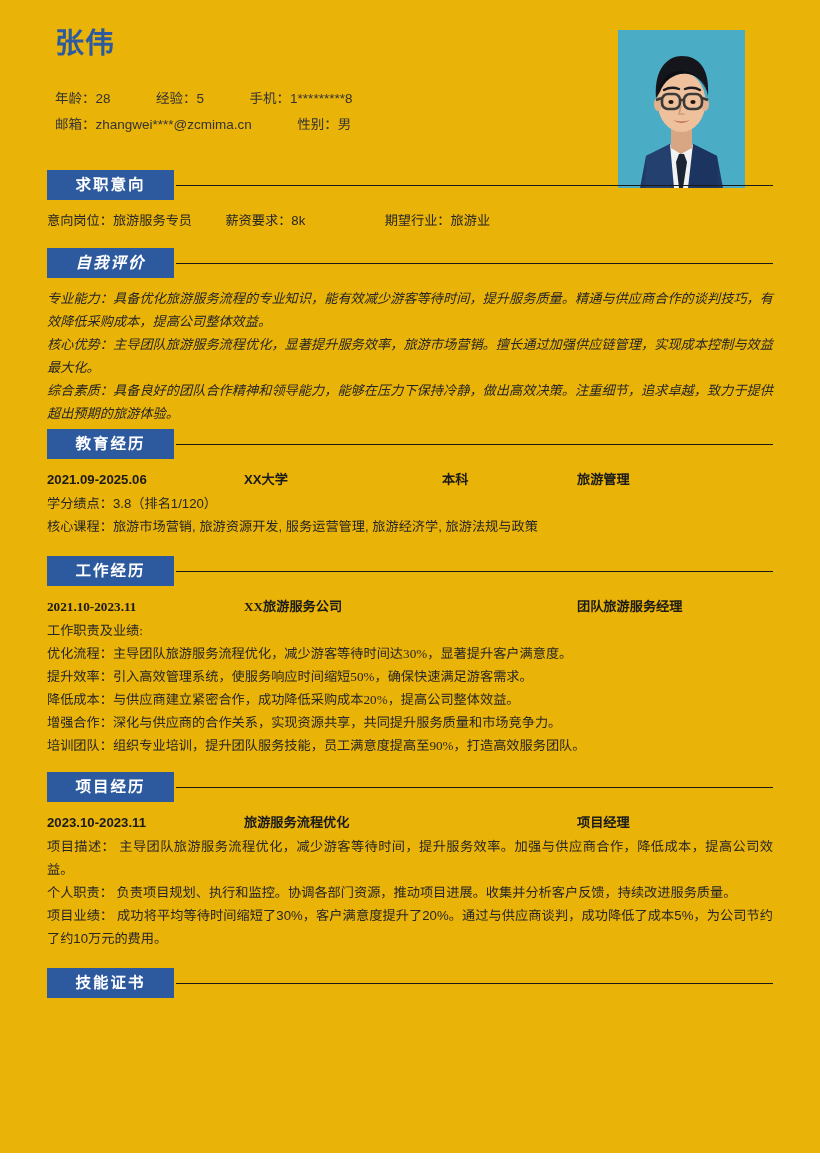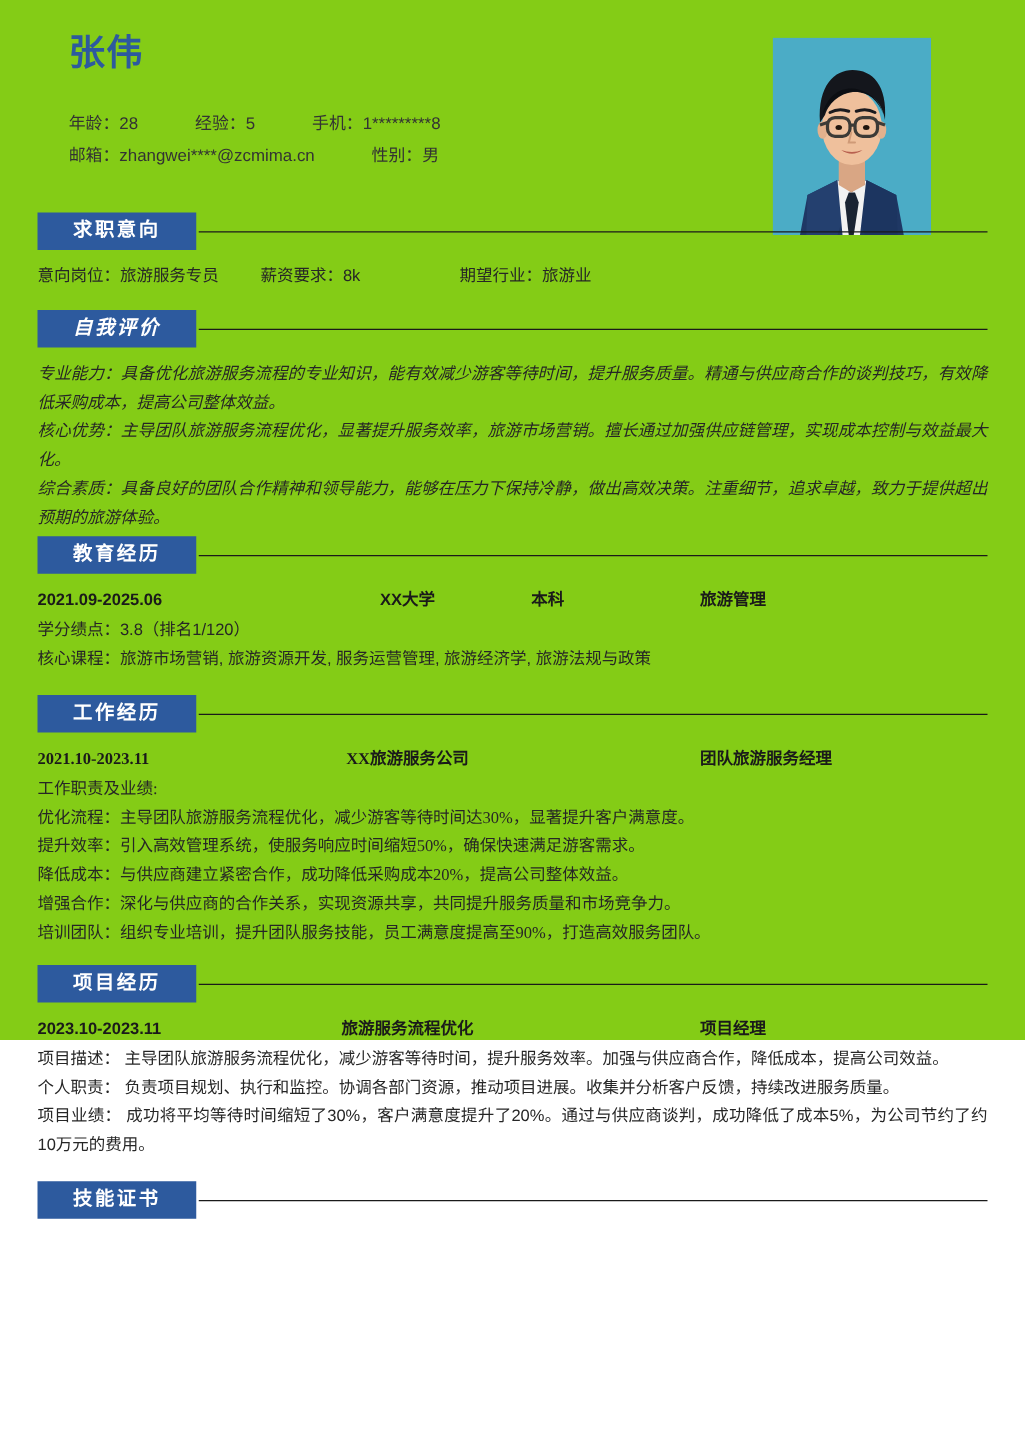--- a/index.html
+++ b/index.html
@@ -12,22 +12,22 @@
     height: 1160px;
     font-family: "Liberation Sans", "DejaVu Sans", sans-serif;
     color: #262626;
     position: relative;
     overflow: hidden;
   }
 
   .page {
     position: relative;
     width: 820px;
-    height: 832px;
-    background: #84cc16;
+    height: 1153px;
+    background: #eab308;
     box-sizing: border-box;
   }
 
   
   .header {
     position: relative;
     padding: 28px 55px 0 55px;
     height: 170px;
     box-sizing: border-box;
   }
@@ -56,21 +56,21 @@
     left: 618px;
     top: 30px;
     width: 127px;
     height: 158px;
     overflow: hidden;
   }
   .photo svg { display: block; }
 
   
   .section {
-    padding: 0 30px;
+    padding: 0 47px;
     box-sizing: border-box;
   }
   .sec-head {
     position: relative;
     display: flex;
     align-items: center;
     height: 30px;
     margin-bottom: 9px;
   }
   .sec-tab {
@@ -104,21 +104,21 @@
 
   .row-cols {
     display: flex;
     font-size: 13.2px;
     font-weight: bold;
     color: #1a1a1a;
     line-height: 23px;
     margin-bottom: 1px;
   }
   .col-date  { width: 197px; flex: 0 0 auto; }
-  .col-org   { width: 198px; flex: 0 0 auto; text-align: center; }
+  .col-org   { width: 198px; flex: 0 0 auto; }
   .col-extra { width: 135px; flex: 0 0 auto; }
   .col-role  { flex: 1 1 auto; }
 
   .work-role { width: 330px; flex: 0 0 auto; }
 
   .inline-row {
     font-size: 13.2px;
     line-height: 24px;
     color: #262626;
     white-space: nowrap;

